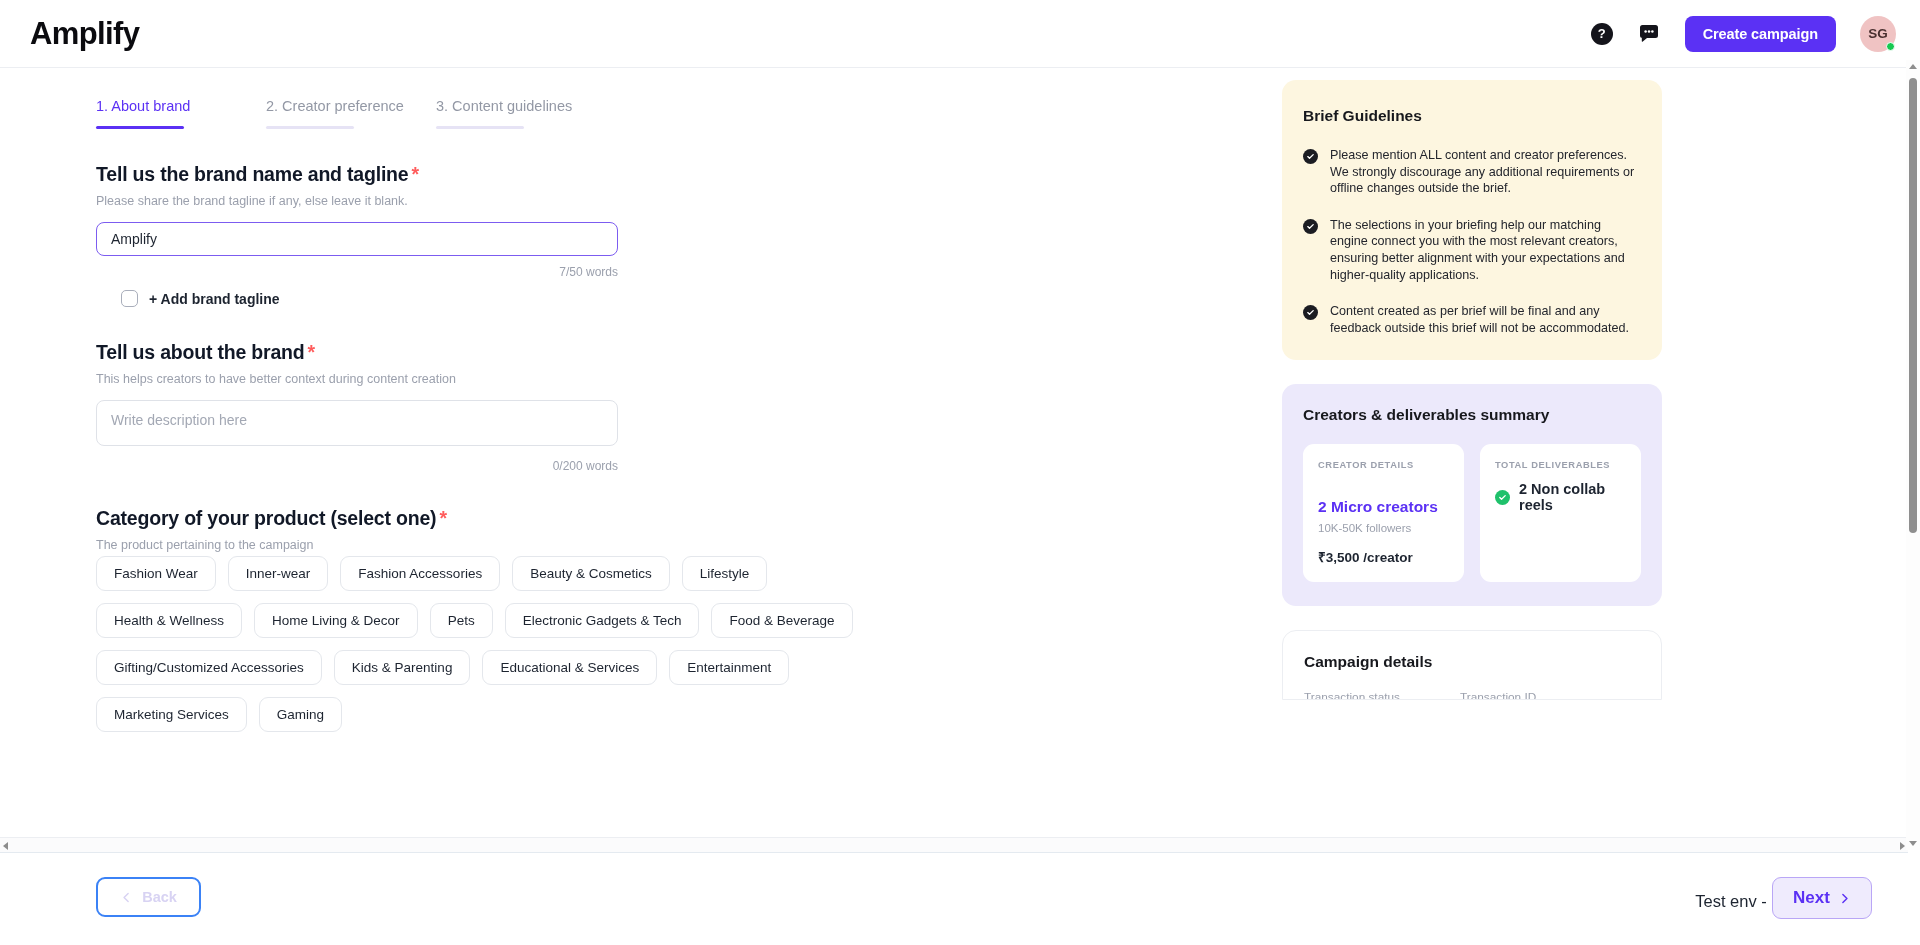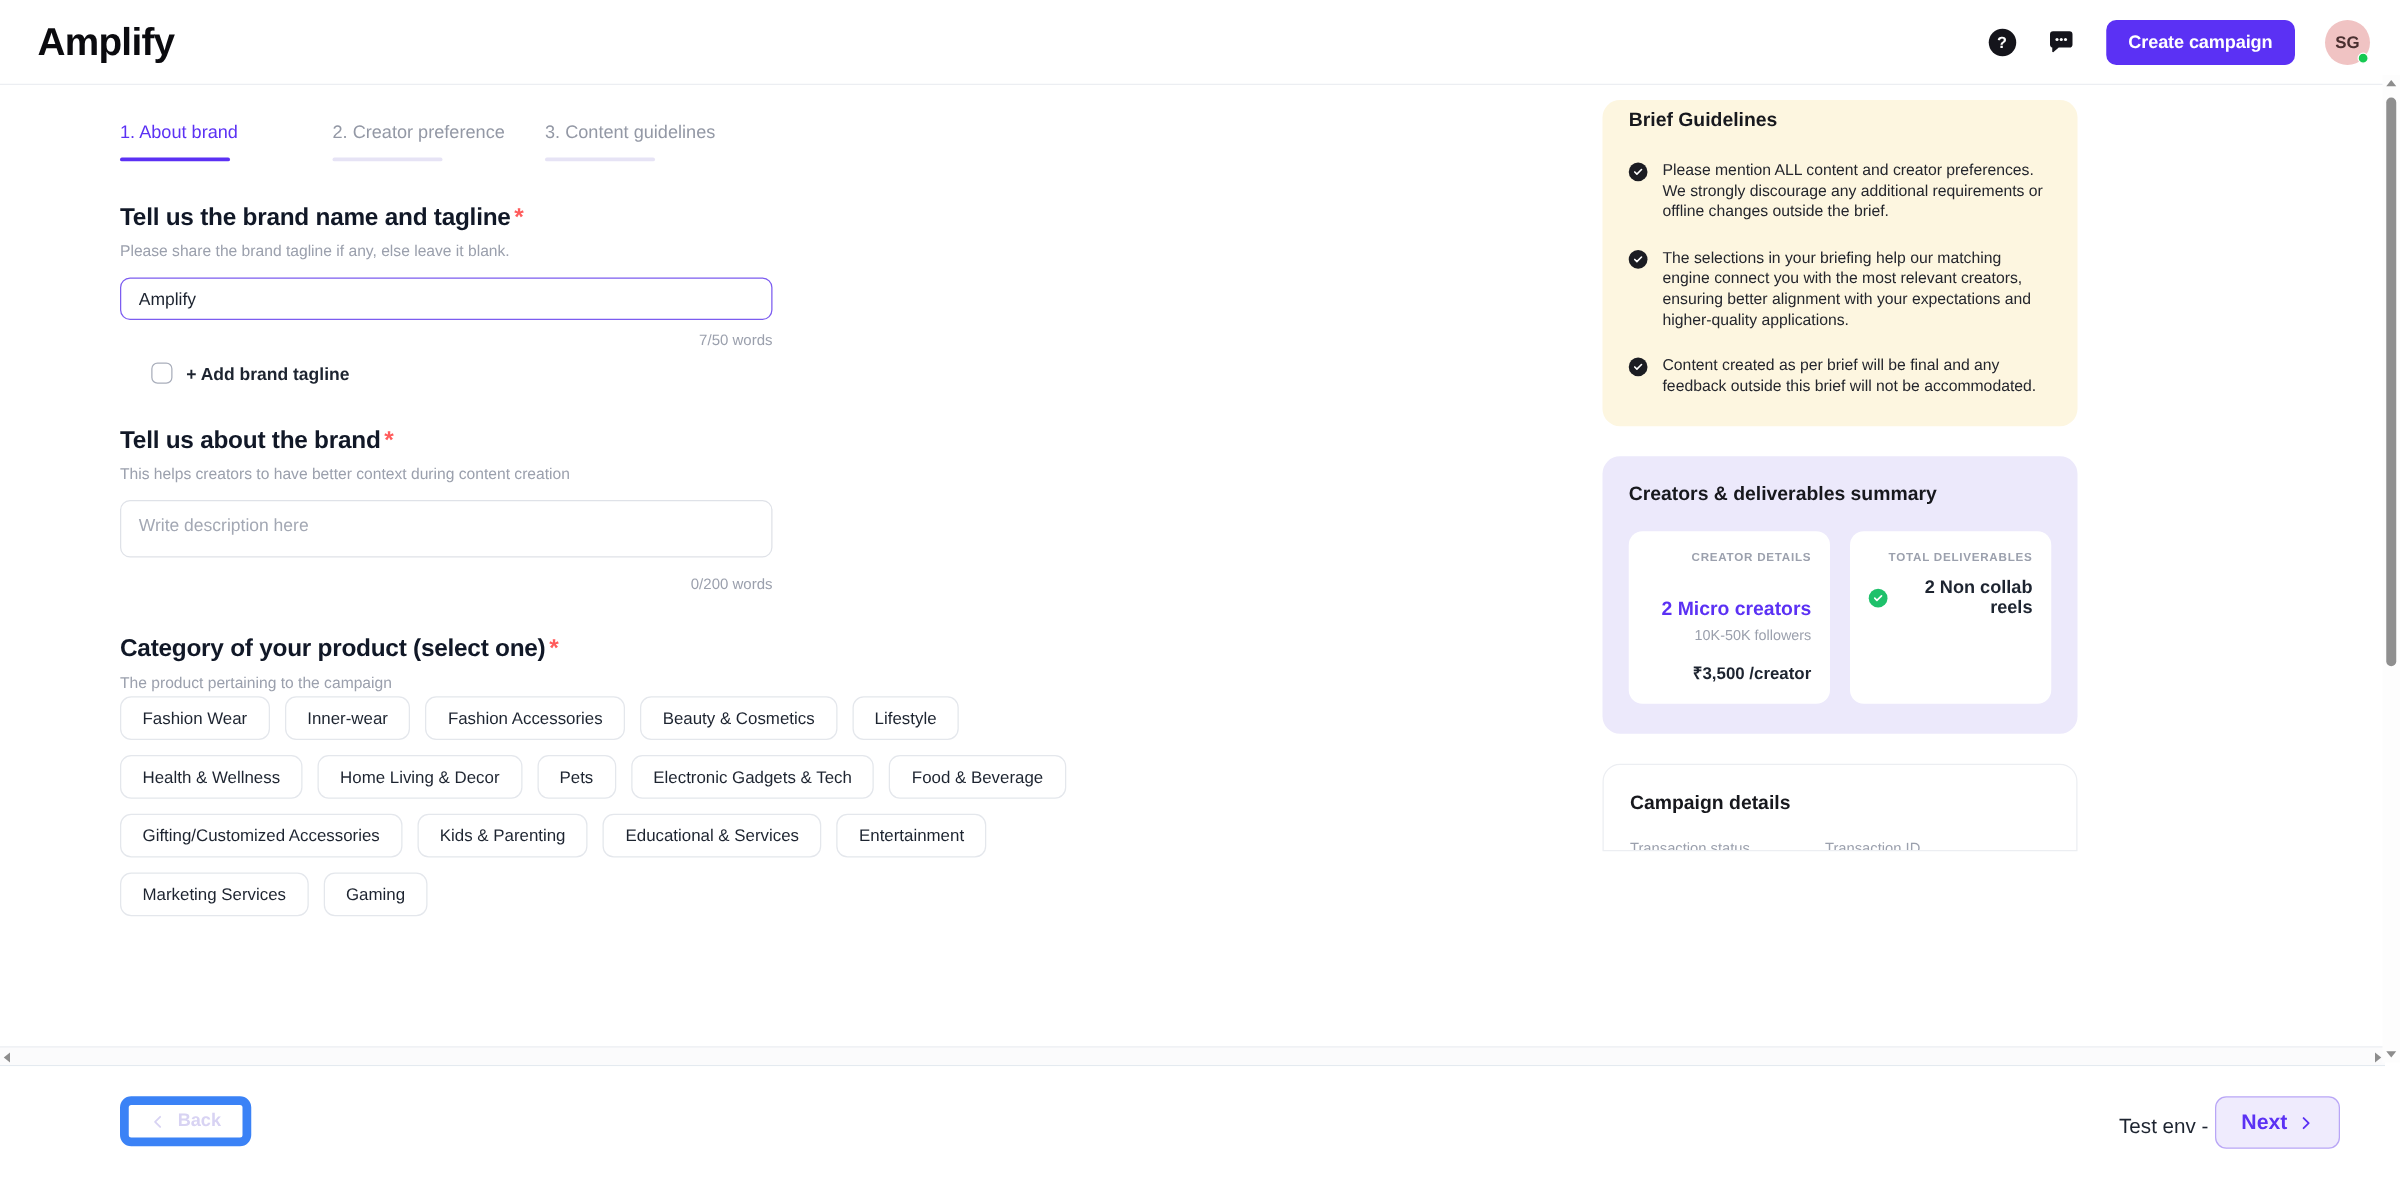--- a/index.html
+++ b/index.html
@@ -103,38 +103,38 @@
     background: #fff; height: 35px; padding: 0 17px;
     display: flex; align-items: center;
     font-size: 13.5px; color: #1d2430; cursor: pointer;
     font-family: "Liberation Sans", sans-serif; white-space: nowrap;
   }
 
   
   .side-col { position: absolute; right: 246px; top: 12px; width: 380px; }
 
   .card-guidelines {
-    background: #fdf6e0; border-radius: 14px; padding: 8px 21px 24px 21px;
+    background: #fdf6e0; border-radius: 14px; padding: 27px 21px 24px 21px;
   }
   .card-title { font-size: 15.5px; font-weight: 700; color: #17181d; }
   .guide-list { margin-top: 22px; display: flex; flex-direction: column; gap: 20px; }
   .guide-item { display: flex; gap: 12px; }
   .check-dark {
     flex: 0 0 auto; width: 15px; height: 15px; border-radius: 50%;
     background: #1b1c22; margin-top: 2px;
     display: flex; align-items: center; justify-content: center;
   }
   .check-dark svg { width: 9px; height: 9px; display: block; }
   .guide-text { font-size: 12.6px; line-height: 1.32; color: #24262d; }
 
   .card-creators {
     margin-top: 24px; background: #ece9fb; border-radius: 14px;
     padding: 22px 21px 24px 21px;
   }
-  .mini-cards { display: flex; gap: 16px; margin-top: 20px; text-align: right; }
+  .mini-cards { display: flex; gap: 16px; margin-top: 20px; }
   .mini-card {
     background: #fff; border-radius: 11px; padding: 16px 15px;
     width: 164px; min-height: 98px;
   }
   .mini-label {
     font-size: 9.3px; font-weight: 600; color: #9ba0ad;
     letter-spacing: 0.6px; text-transform: uppercase;
   }
   .mini-strong { font-size: 15.5px; font-weight: 700; color: #5b31f4; margin-top: 28px; }
   .mini-sub { font-size: 11.5px; color: #9ba0ad; margin-top: 6px; }
@@ -168,21 +168,21 @@
     background: #fbfbfc; border-top: 1px solid #eceef2; border-bottom: 1px solid #e4eaf0; }
   .hscroll .arrow-l, .hscroll .arrow-r { position: absolute; top: 4px; width: 0; height: 0;
     border-top: 4px solid transparent; border-bottom: 4px solid transparent; }
   .hscroll .arrow-l { left: 3px; border-right: 5px solid #8d8d8d; }
   .hscroll .arrow-r { right: 3px; border-left: 5px solid #8d8d8d; }
 
   
   .footer { position: absolute; left: 0; bottom: 0; width: 1920px; height: 92px; background: #fff; }
   .back-btn {
     position: absolute; left: 96px; top: 24px;
-    width: 105px; height: 40px; border: 7px solid #3b82f6; border-radius: 9px;
+    width: 105px; height: 40px; border: 2px solid #3b82f6; border-radius: 9px;
     background: #fff; display: flex; align-items: center; justify-content: center; gap: 9px;
     color: #d8d3f3; font-size: 14.5px; font-weight: 600; cursor: default;
     font-family: "Liberation Sans", sans-serif;
   }
   .next-btn {
     position: absolute; right: 48px; top: 24px;
     width: 100px; height: 42px; border: 1px solid #b9a6f6; border-radius: 9px;
     background: #efebfd; display: flex; align-items: center; justify-content: center; gap: 8px;
     color: #5b31f4; font-size: 17px; font-weight: 600; cursor: pointer;
     font-family: "Liberation Sans", sans-serif;

